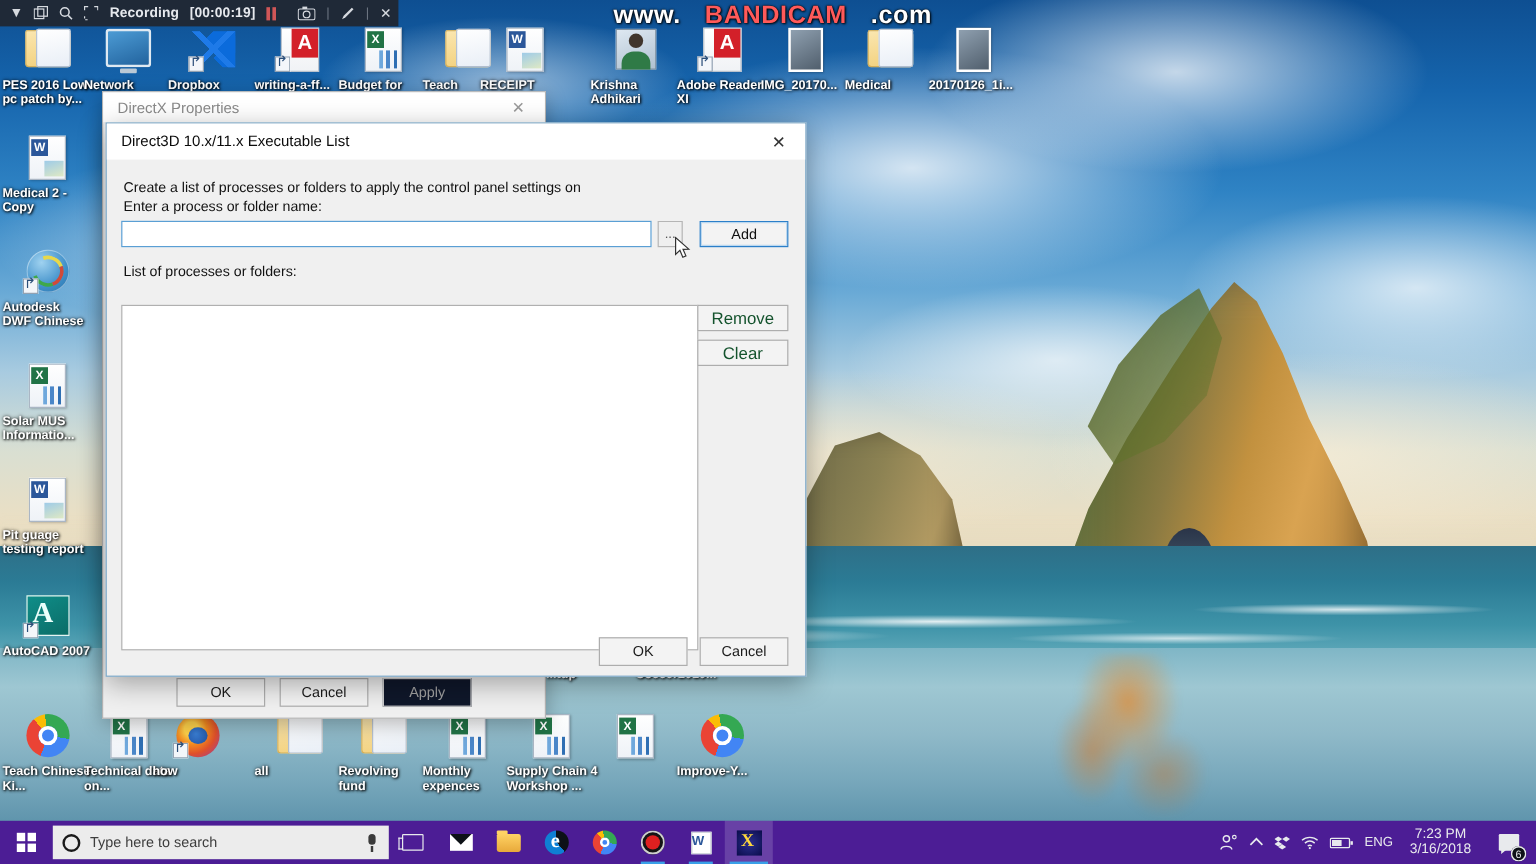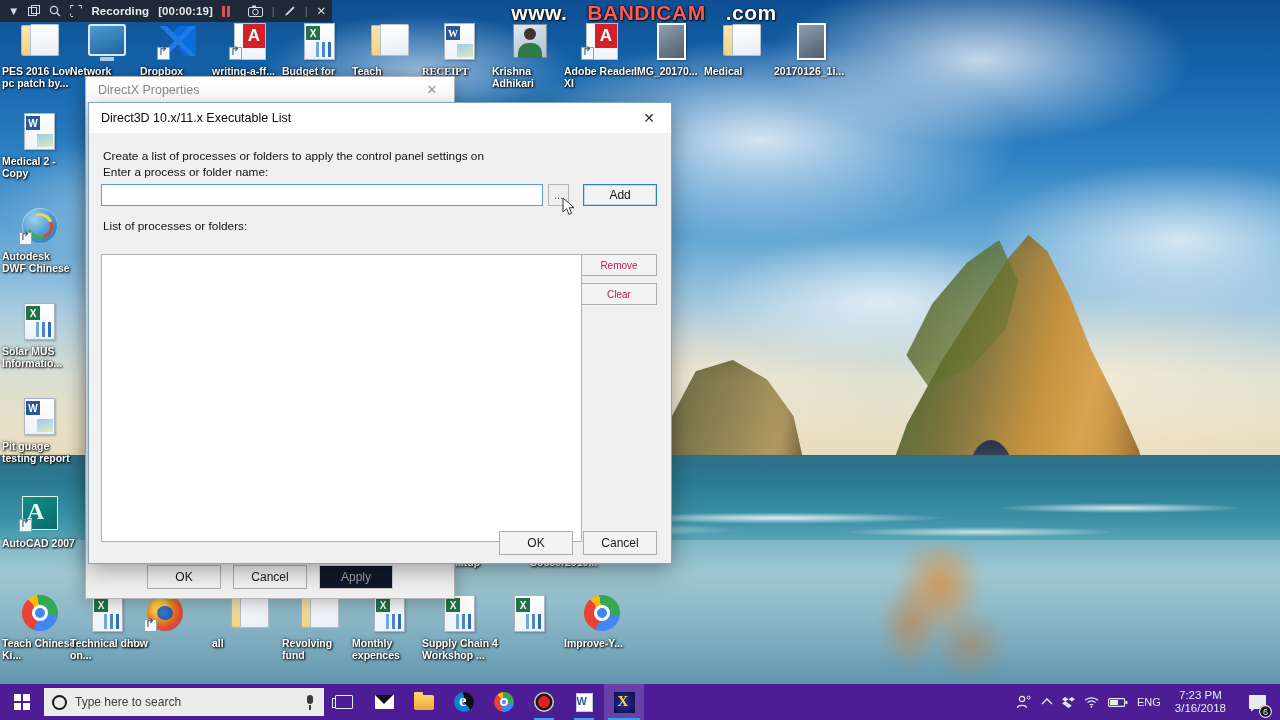--- a/index.html
+++ b/index.html
@@ -318,21 +318,21 @@
   #process-list {
     width:481px; height:288px; background:#fff; border:1px solid #b0b0b0;
     position:absolute; left:12px; top:121px;
   }
   #side-buttons {
     position:absolute; right:14px; top:121px; display:flex;
     flex-direction:column; gap:7px;
   }
   .side-btn {
     width:76px; height:22px; background:#f3f3f3; border:1px solid #adadad;
-    font-size:10px; color:#be185d; display:flex; align-items:center;
+    font-size:14px; color:#14532d; display:flex; align-items:center;
     justify-content:center; cursor:pointer;
   }
   #d3d-footer {
     position:absolute; right:14px; bottom:10px; display:flex; gap:10px;
   }
 
   
   #mouse-cursor {
     position:absolute; left:562px; top:197px; width:16px; height:20px; z-index:80;
     pointer-events:none;
@@ -506,21 +506,21 @@
         <span class="ic-doc ic-excel"></span>
       </div>
       <div class="lbl">Budget for</div>
     </div>
     <div class="dicon" style="left: 352px; top: 20px;">
       <div class="glyph">
         <span class="ic-folder"></span>
       </div>
       <div class="lbl">Teach</div>
     </div>
-    <div class="dicon" style="left: 422px; top: 20px; font-family: Liberation Serif, serif;">
+    <div class="dicon" style="left: 400px; top: 20px;">
       <div class="glyph">
         <span class="ic-doc ic-word"></span>
       </div>
       <div class="lbl">RECEIPT</div>
     </div>
     <div class="dicon" style="left: 492px; top: 20px;">
       <div class="glyph">
         <span class="ic-person"></span>
       </div>
       <div class="lbl">Krishna Adhikari</div>

